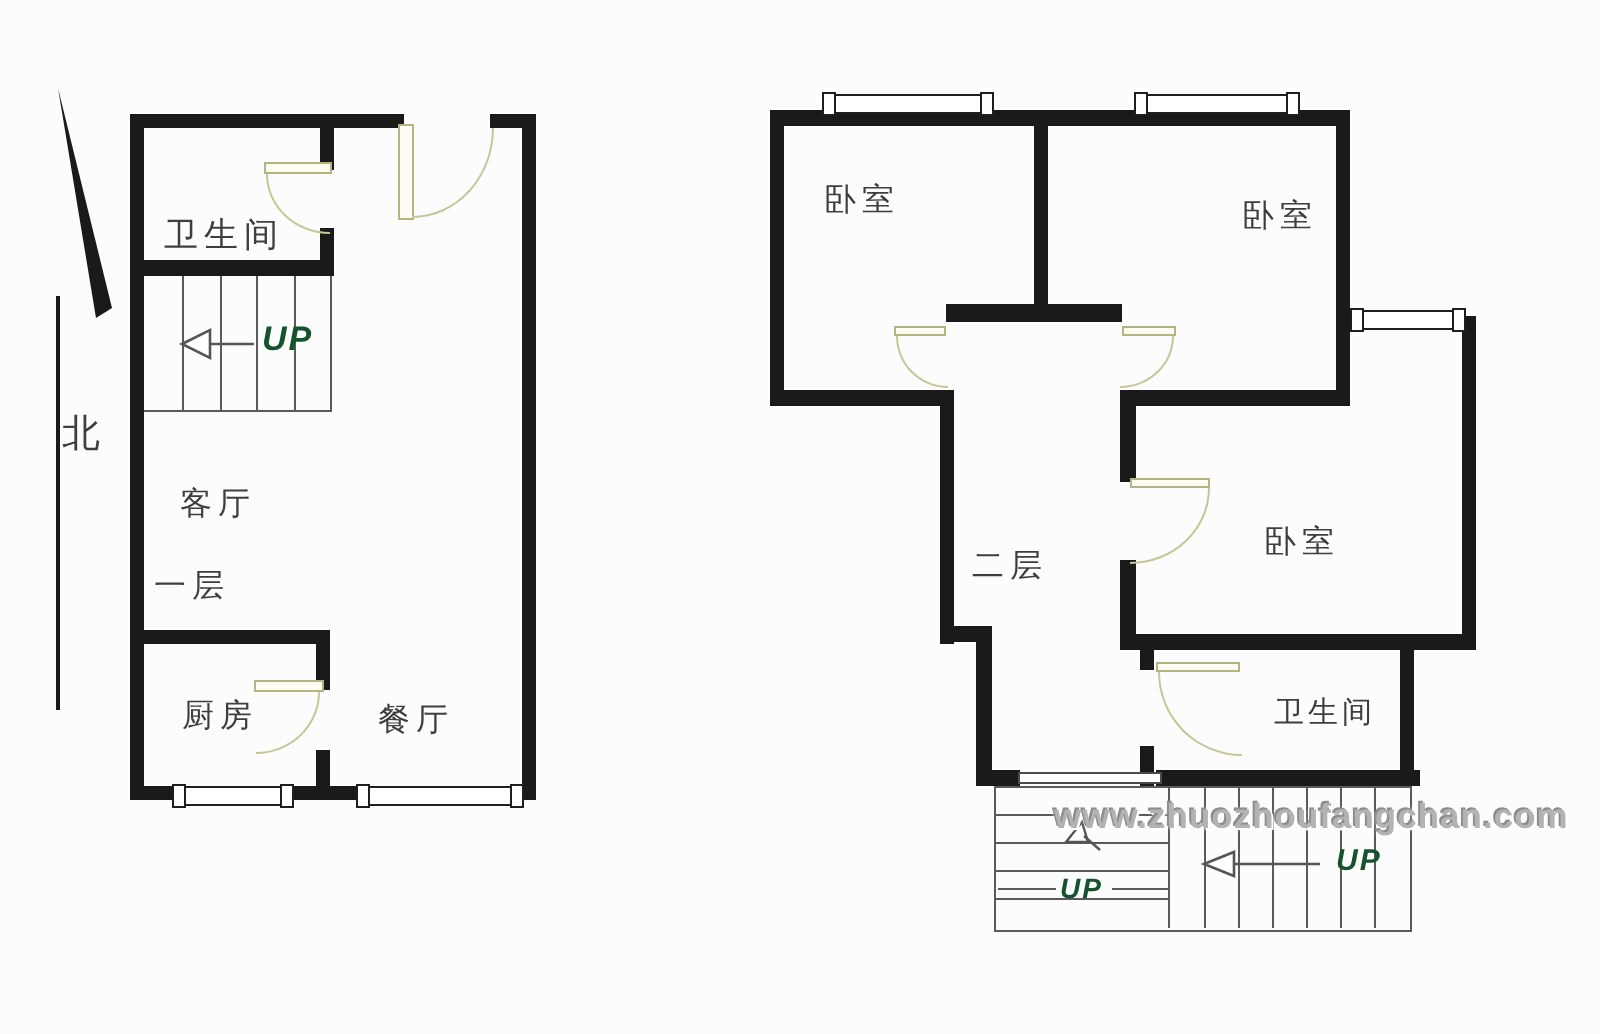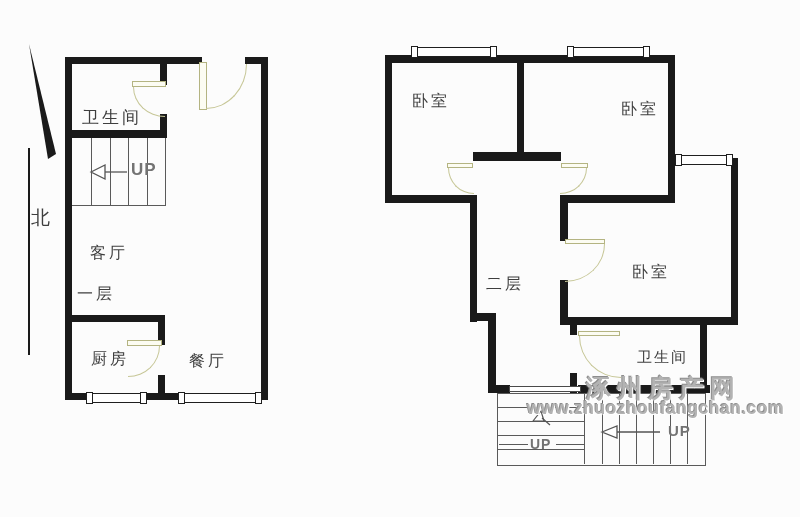--- a/index.html
+++ b/index.html
@@ -7,22 +7,22 @@
     position:relative;width:800px;height:517px;background:#fcfcfc;
     overflow:hidden;font-family:"Liberation Sans","DejaVu Sans",sans-serif;
   }
   .w{position:absolute;background:#1a1a1a;}
   .tl{position:absolute;background:#5a5a5a;}
   .lbl{
     position:absolute;color:#3e3e3e;font-size:16px;letter-spacing:3px;
     white-space:nowrap;line-height:1;
   }
   .up{
-    position:absolute;color:#737373;font-weight:bold;font-size:15px;
-    letter-spacing:1px;white-space:nowrap;line-height:1;
+    position:absolute;color:#14532d;font-weight:bold;font-size:15px;
+    letter-spacing:1px;white-space:nowrap;line-height:1;font-style:italic;
   }
   .leaf{position:absolute;background:#fcfcf2;border:1px solid #b4b482;}
   .arc-bl{
     position:absolute;border-left:1px solid #c6c696;border-bottom:1px solid #c6c696;
     border-bottom-left-radius:100% 100%;
   }
   .arc-br{
     position:absolute;border-right:1px solid #c6c696;border-bottom:1px solid #c6c696;
     border-bottom-right-radius:100% 100%;
   }
@@ -153,16 +153,15 @@
     <line x1="16" y1="8" x2="59" y2="8" stroke="#555" stroke-width="1.3"></line>
   </svg>
   <div class="up" style="left:668px;top:423px;font-size:15px;">UP</div>
 
   <div class="lbl" style="left:412px;top:93px;">卧室</div>
   <div class="lbl" style="left:621px;top:101px;">卧室</div>
   <div class="lbl" style="left:632px;top:264px;">卧室</div>
   <div class="lbl" style="left:486px;top:276px;">二层</div>
   <div class="lbl" style="left:637px;top:349px;font-size:15px;letter-spacing:2px;">卫生间</div>
 
-  <div class="wm" style="left:586px;top:376px;font-size:25px;letter-spacing:6px;">涿州房产网</div>
   <div class="wm" style="left:527px;top:400px;font-size:17.5px;letter-spacing:0.5px;">www.zhuozhoufangchan.com</div>
 
 </div>
 
 </body></html>

